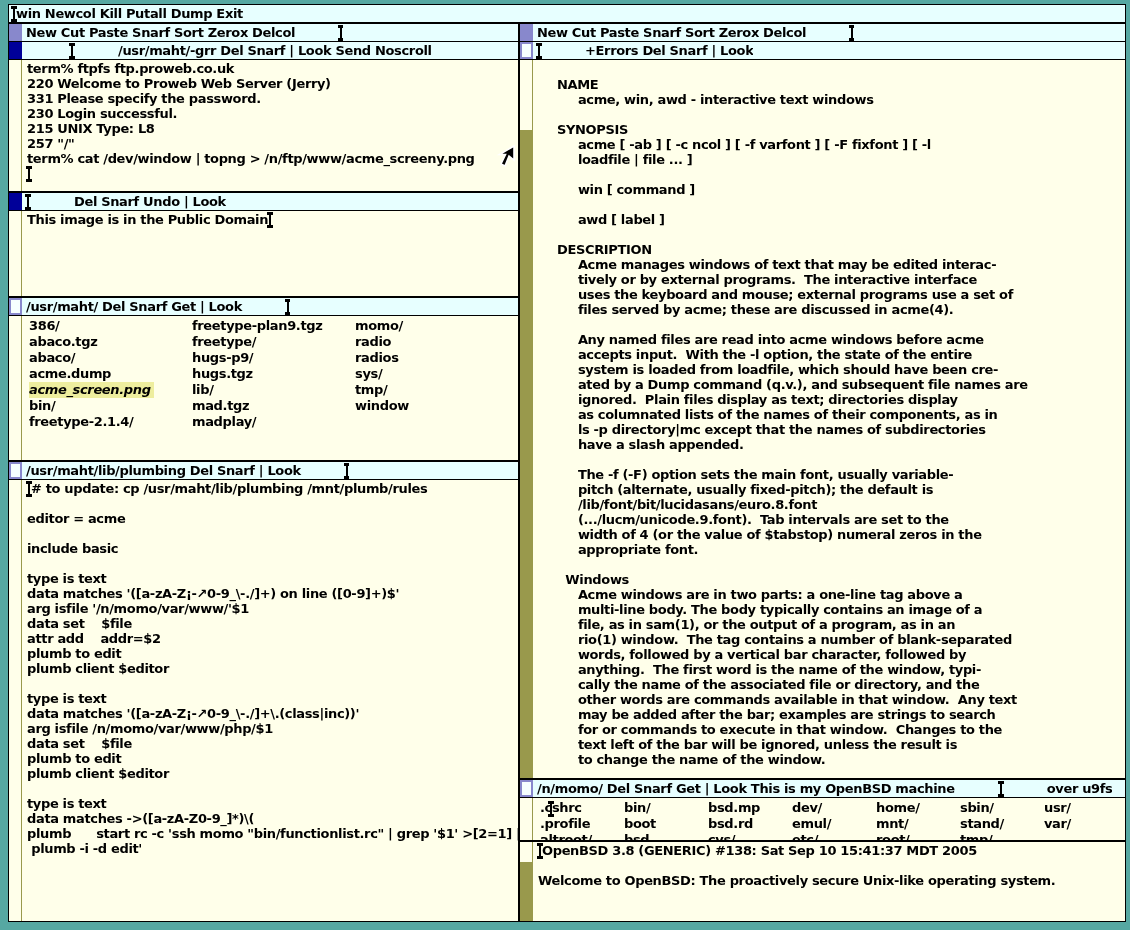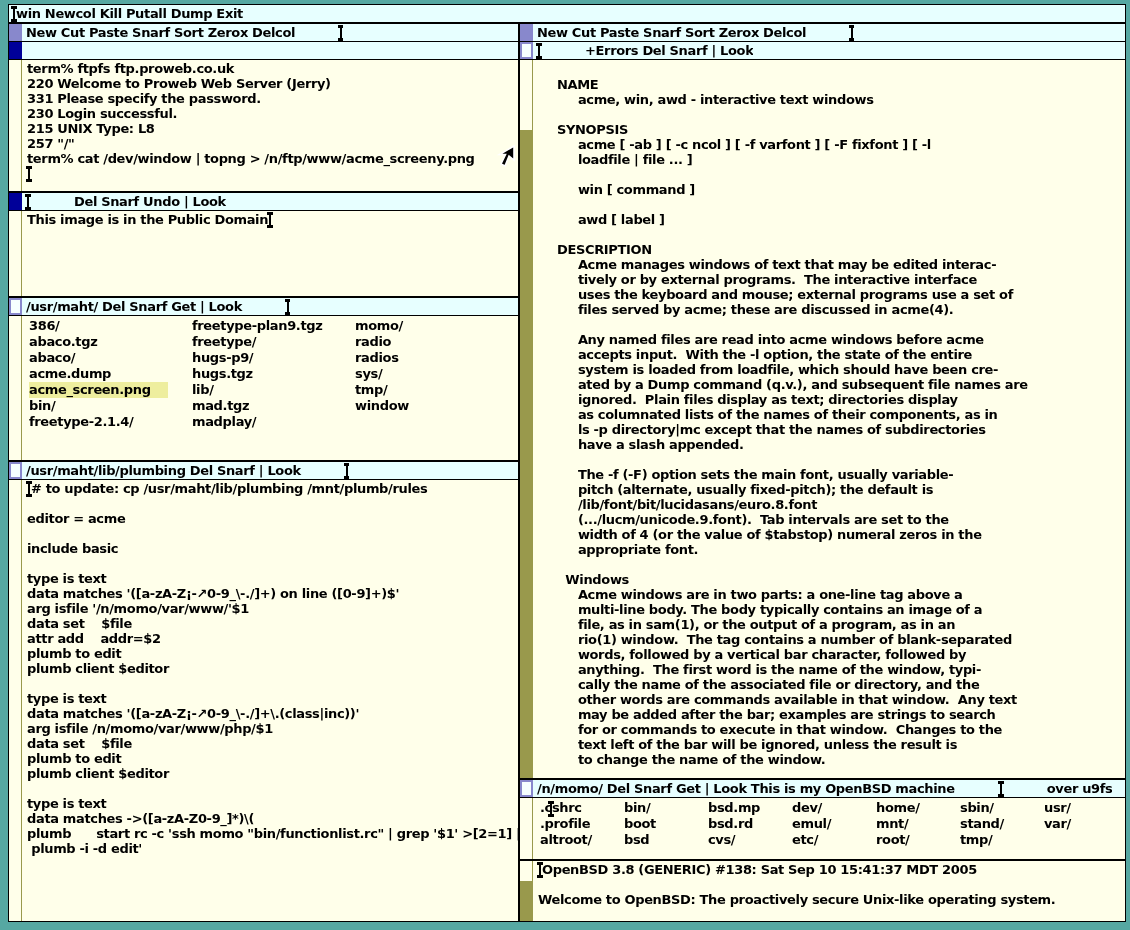--- a/index.html
+++ b/index.html
@@ -30,21 +30,21 @@
   .wbody{flex:1;display:flex;min-height:0;background:#ffffea;position:relative;overflow:hidden;justify-content:space-between;}
   .sb{width:13px;flex:none;background:#99994c;display:flex;flex-direction:column;}
   .sb-thumb{width:12px;background:#ffffea;}
   .btext{flex:1;margin:0;padding:1px 0 0 5px;white-space:pre;line-height:16px;font:inherit;letter-spacing:inherit;overflow:hidden;}
   .btext-man{line-height:15px;padding-left:24px;padding-top:2px;}
   .dirlist{flex:1;display:flex;padding:2px 0 0 7px;overflow:hidden;position:relative;}
   .dircol{flex:none;}
   .w-maht .dircol{width:163px;}
   .w-momo .dircol{width:84px;}
   .diritem{line-height:16px;white-space:nowrap;}
-  .diritem.hl{background:#eeee9e;width:max-content;padding-right:17px;}
+  .diritem.hl{background:#eeee9e;width:max-content;padding-right:3px;font-style:italic;}
   .caret{display:inline-block;width:2px;height:12px;background:#000;position:relative;vertical-align:-2px;margin:0 1px;flex:none;}
   .caret::before,.caret::after{content:"";position:absolute;left:-2px;width:6px;height:3px;background:#000;}
   .caret::before{top:-2px;}
   .caret::after{bottom:-2px;}
   .caret-abs{position:absolute;left:16px;top:5px;}
   .mouse{position:absolute;left:492px;top:145px;z-index:10;}
 </style>
 </head>
 <body>
 
@@ -63,20 +63,25 @@
           <span class="tagbtn colbtn"></span>
           <span class="tagtext">
             <span>New Cut Paste Snarf Sort Zerox Delcol</span>
             <span class="caret"></span>
           </span>
         </div>
 
         <div class="win" style="height:149px;flex:none;">
           <div class="wtag">
             <span class="tagbtn dirty"></span>
+            <span class="tagtext">
+              <span></span>
+              <span class="caret"></span>
+              <span>/usr/maht/-grr Del Snarf | Look Send Noscroll</span>
+            </span>
           </div>
           <div class="wbody">
             <div class="sb">
                 <div class="sb-thumb" style="height:100%"></div>
               </div>
             <pre class="btext"><span>term% ftpfs ftp.proweb.co.uk
 220 Welcome to Proweb Web Server (Jerry)
 331 Please specify the password.
 230 Login successful.
 215 UNIX Type: L8
@@ -250,21 +255,21 @@
      anything.  The first word is the name of the window, typi-
      cally the name of the associated file or directory, and the
      other words are commands available in that window.  Any text
      may be added after the bar; examples are strings to search
      for or commands to execute in that window.  Changes to the
      text left of the bar will be ignored, unless the result is
      to change the name of the window.</span></pre>
           </div>
         </div>
 
-        <div class="win w-momo" style="height:81px;flex:none;">
+        <div class="win w-momo" style="height:62px;flex:none;">
           <div class="wtag">
             <span class="tagbtn clean"></span>
             <span class="tagtext">
               <span>/n/momo/ Del Snarf Get | Look This is my OpenBSD machine </span>
               <span class="caret"></span>
               <span>over u9fs</span>
             </span>
           </div>
           <div class="wbody">
             <div class="sb">

